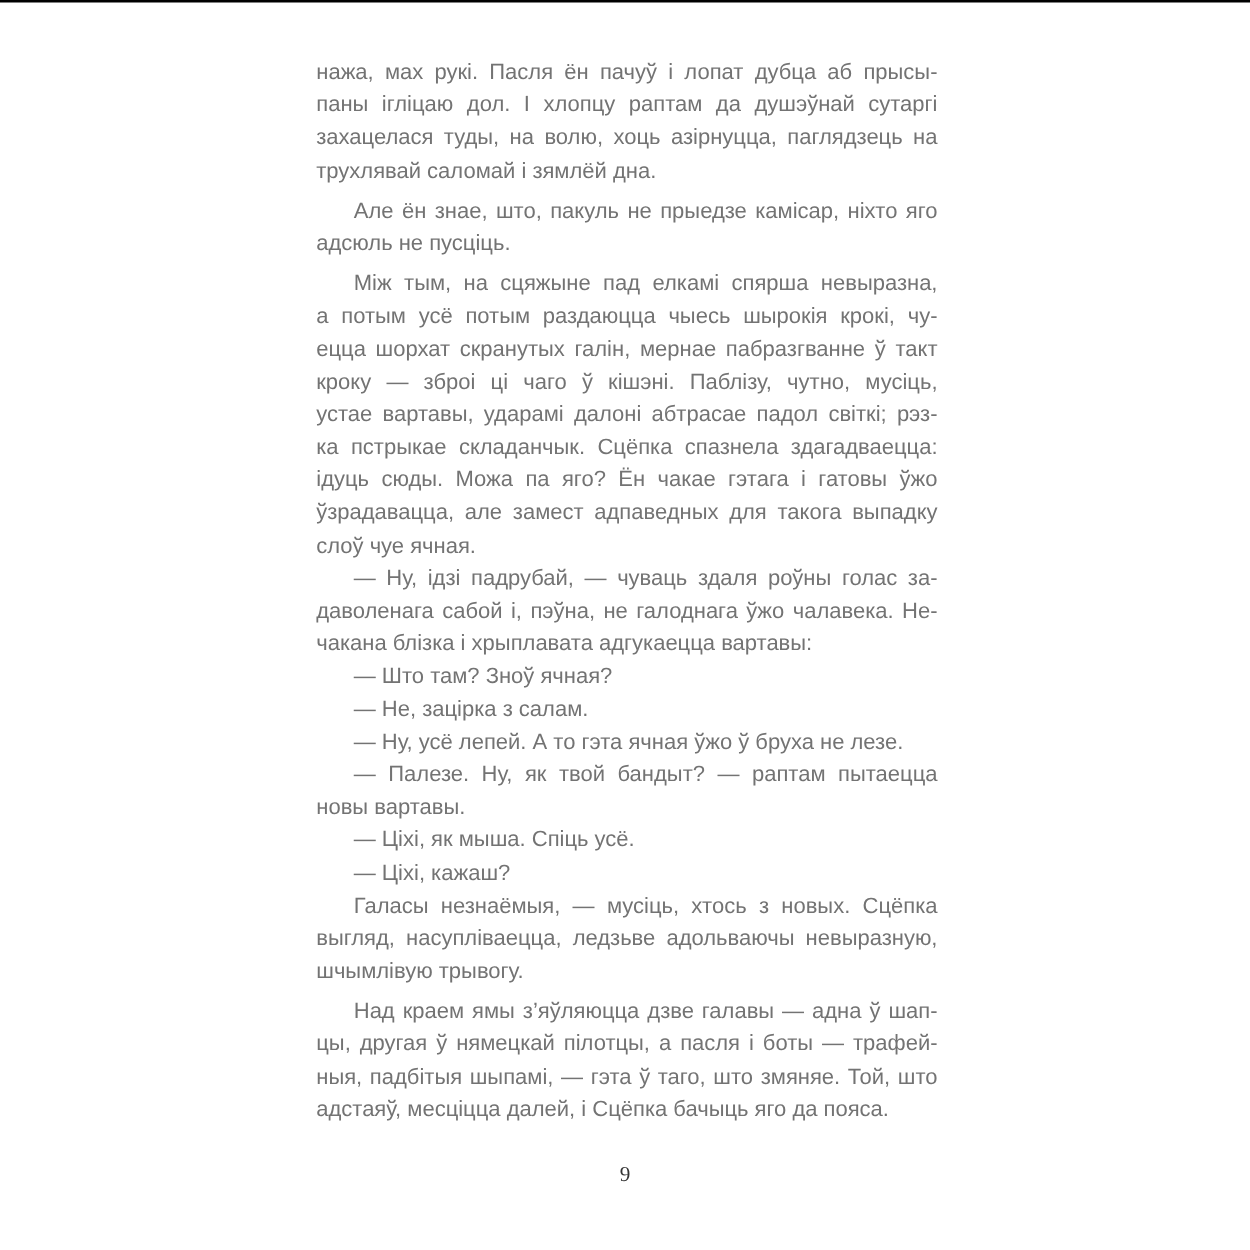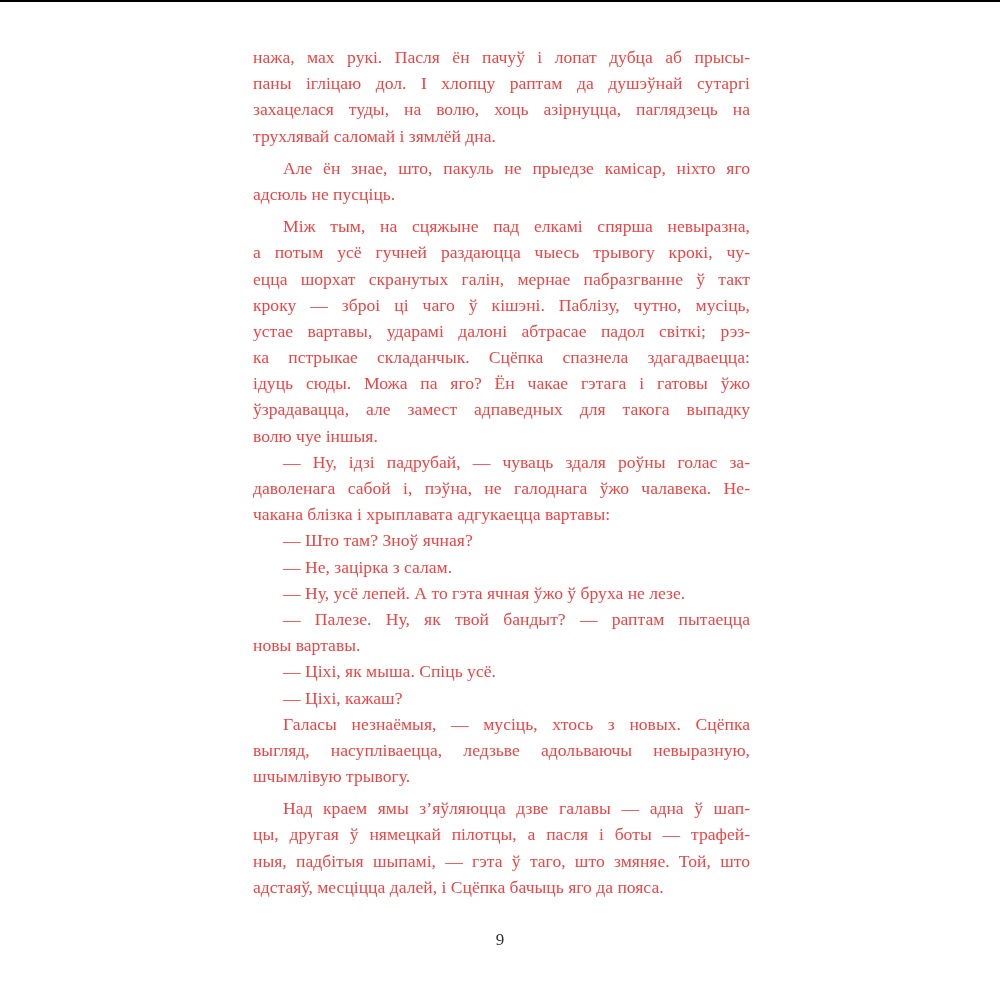--- a/index.html
+++ b/index.html
@@ -1,21 +1,21 @@
 <!DOCTYPE html>
 <html><head>
 <meta charset="utf-8">
 <style>
   html, body { margin: 0; padding: 0; background: #ffffff; }
   body { width: 1000px; height: 1000px; position: relative; overflow: hidden; }
   .top-rule { position: absolute; left: 0; top: 0; width: 1000px; height: 2px; background: #000; }
   .page {
     position: absolute; left: 253px; top: 44px; width: 497px;
-    font-family: Liberation Serif, serif;
-    font-size: 17.6px; line-height: 26.2px; color: #ef4444;
+    font-family: Liberation Sans, sans-serif;
+    font-size: 17.6px; line-height: 26.2px; color: #737373;
   }
   .line { display: block; white-space: nowrap; text-align: justify; text-align-last: justify; height: 26.2px; }
   .line.last { text-align-last: left; }
   .line.indent { padding-left: 30px; }
   .gap { height: 6px; }
   .folio {
     position: absolute; left: 0; width: 1000px; top: 930px; text-align: center;
     font-family: "Liberation Serif", serif; font-size: 17px; color: #333;
   }
 </style>
@@ -35,28 +35,28 @@
   <div class="gap"></div>
 
   <div>
     <span class="line indent">Але ён знае, што, пакуль не прыедзе камісар, ніхто яго</span>
     <span class="line last">адсюль не пусціць.</span>
   </div>
   <div class="gap"></div>
 
   <div>
     <span class="line indent">Між тым, на сцяжыне пад елкамі спярша невыразна,</span>
-    <span class="line">а потым усё гучней раздаюцца чыесь трывогу крокі, чу-</span>
+    <span class="line">а потым усё потым раздаюцца чыесь шырокія крокі, чу-</span>
     <span class="line">ецца шорхат скранутых галін, мернае пабразгванне ў такт</span>
     <span class="line">кроку — зброі ці чаго ў кішэні. Паблізу, чутно, мусіць,</span>
     <span class="line">устае вартавы, ударамі далоні абтрасае падол світкі; рэз-</span>
     <span class="line">ка пстрыкае складанчык. Сцёпка спазнела здагадваецца:</span>
     <span class="line">ідуць сюды. Можа па яго? Ён чакае гэтага і гатовы ўжо</span>
     <span class="line">ўзрадавацца, але замест адпаведных для такога выпадку</span>
-    <span class="line last">волю чуе іншыя.</span>
+    <span class="line last">слоў чуе ячная.</span>
   </div>
 
   <div>
     <span class="line indent">— Ну, ідзі падрубай, — чуваць здаля роўны голас за-</span>
     <span class="line">даволенага сабой і, пэўна, не галоднага ўжо чалавека. Не-</span>
     <span class="line last">чакана блізка і хрыплавата адгукаецца вартавы:</span>
   </div>
   <div>
     <span class="line indent last">— Што там? Зноў ячная?</span>
   </div>

